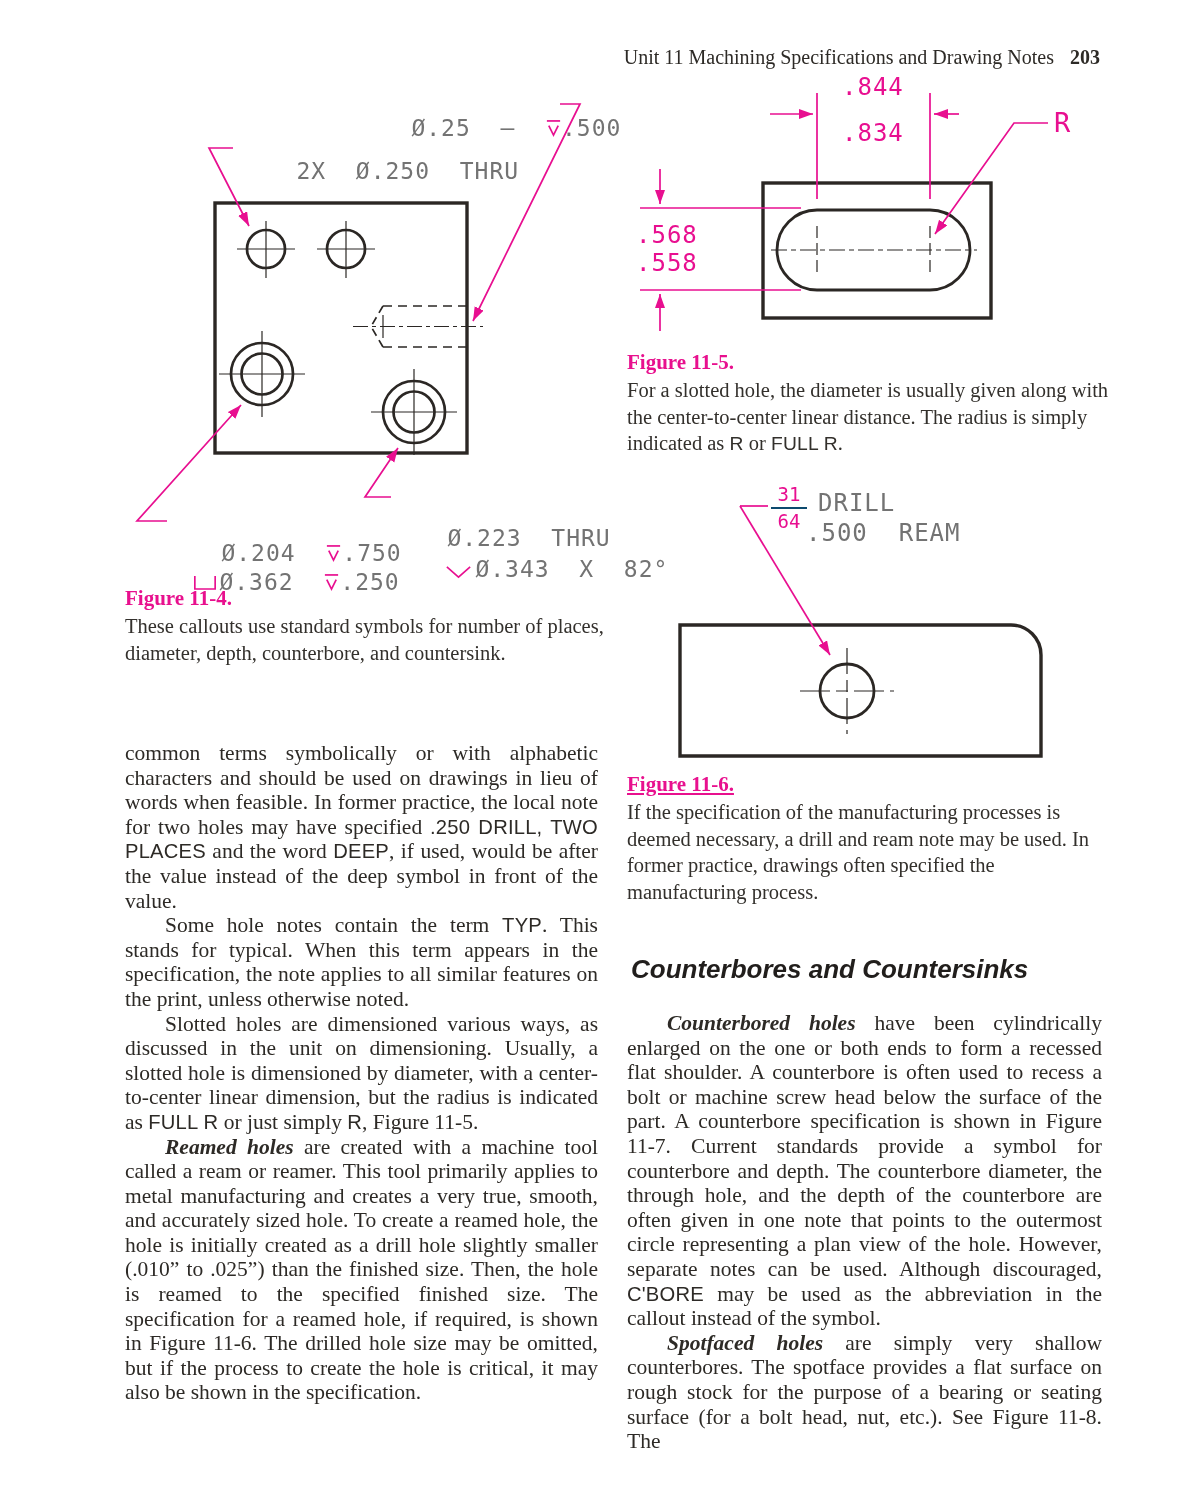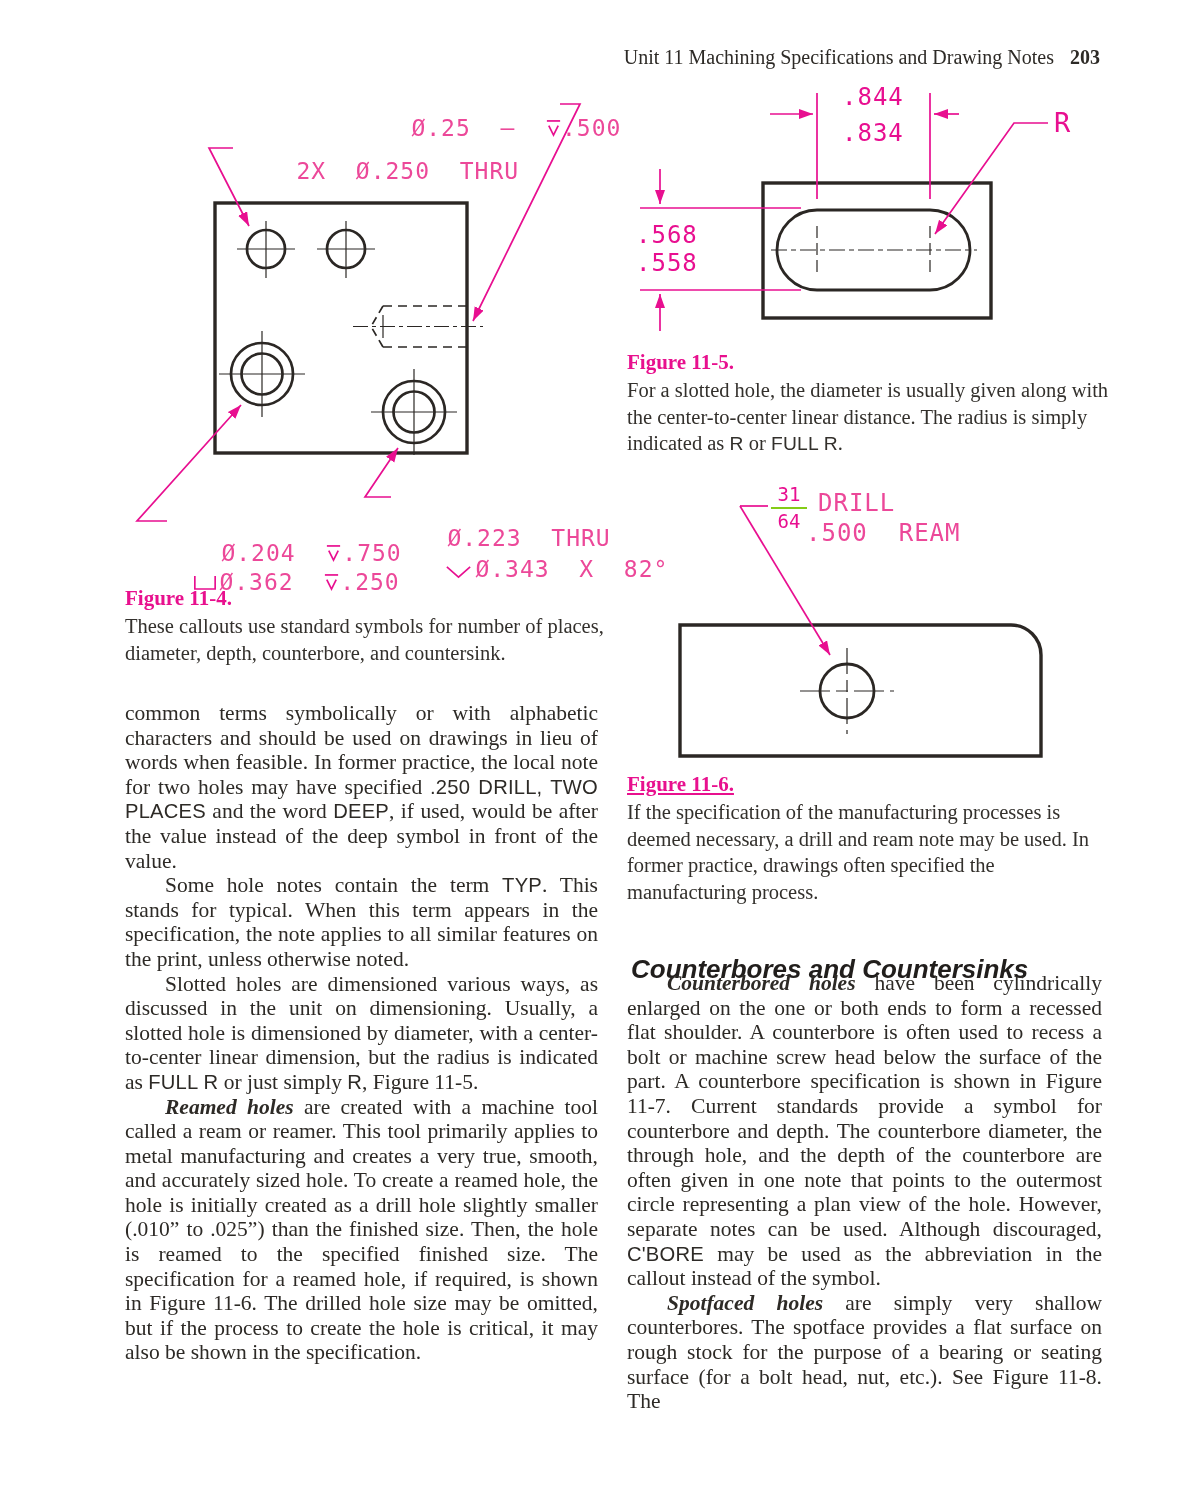--- a/index.html
+++ b/index.html
@@ -9,36 +9,36 @@
   
   .header{position:absolute;top:46px;right:79px;font-size:20px;color:#2d2a26;white-space:nowrap;}
   .header .pagenum{font-weight:bold;margin-left:16px;}
 
   
   svg.fig{position:absolute;}
   .blk{stroke:#2b2724;fill:none;}
   .mag{stroke:#e80f90;fill:none;}
 
   
-  .cad{position:absolute;font-family:"DejaVu Sans Mono",monospace;color:#ec4899;
+  .cad{position:absolute;font-family:"DejaVu Sans Mono",monospace;color:#737373;
        white-space:pre;letter-spacing:1px;font-size:23px;line-height:1.05;}
   .dim{position:absolute;font-family:"DejaVu Sans Mono",monospace;color:#e80f90;
        letter-spacing:1px;font-size:24px;line-height:1;white-space:pre;}
   .sym{stroke:#e80f90;fill:none;stroke-width:1.8;vertical-align:-2px;}
   .frac{position:absolute;font-family:"DejaVu Sans Mono",monospace;color:#e80f90;
         font-size:19px;text-align:center;line-height:1;width:36px;}
-  .frac .num{display:block;padding:0 2px 3px;border-bottom:2px solid #84cc16;}
+  .frac .num{display:block;padding:0 2px 3px;border-bottom:2px solid #0c4a6e;}
   .frac .den{display:block;padding-top:3px;}
 
   
   .figlabel{position:absolute;font-weight:bold;color:#e8108e;font-size:21px;}
   .figcap{position:absolute;font-size:20.5px;line-height:26.5px;color:#33302c;}
 
   
-  .bodycol{position:absolute;font-size:21.5px;line-height:24.6px;text-align:justify;color:#2d2a26;}
+  .bodycol{position:absolute;font-size:21.5px;line-height:24.6px;text-align:justify;color:#2d2a26;margin-top:40px;}
   .para{margin:0;}
   .para.indent{text-indent:40px;}
   .tech{font-family:"Liberation Sans",sans-serif;font-size:0.94em;letter-spacing:0.2px;}
   .bi{font-weight:bold;font-style:italic;}
   .sechead{position:absolute;font-family:"Liberation Sans",sans-serif;font-weight:bold;
            font-style:italic;font-size:26px;color:#211e1c;}
 </style>
 </head>
 <body>
 
@@ -146,21 +146,21 @@
       <line class="mag" x1="770" y1="114" x2="813" y2="114" stroke-width="1.7" marker-end="url(#m5)"></line>
       <line class="mag" x1="959" y1="114" x2="934" y2="114" stroke-width="1.7" marker-end="url(#m5)"></line>
       <line class="mag" x1="640" y1="208" x2="801" y2="208" stroke-width="1.7"></line>
       <line class="mag" x1="640" y1="290" x2="801" y2="290" stroke-width="1.7"></line>
       <line class="mag" x1="660" y1="169" x2="660" y2="204" stroke-width="1.7" marker-end="url(#m5)"></line>
       <line class="mag" x1="660" y1="331" x2="660" y2="294" stroke-width="1.7" marker-end="url(#m5)"></line>
       <path class="mag" d="M1048,123 L1014,123 L935,234" stroke-width="1.7" marker-end="url(#m5)"></path>
     </g>
   </svg>
 
-  <div class="dim" style="left:842px;top:85px;">.844</div>
+  <div class="dim" style="left:842px;top:75px;">.844</div>
   <div class="dim" style="left:842px;top:121px;">.834</div>
   <div class="dim" style="left:636px;top:223px;">.568</div>
   <div class="dim" style="left:636px;top:251px;">.558</div>
   <div class="dim" style="left:1054px;top:109px;font-size:27px;">R</div>
 
   <div class="figlabel" style="left:627px;top:350px;">Figure 11-5.</div>
   <div class="figcap" style="left:627px;top:377px;width:484px;"><span>For a slotted hole, the diameter is usually given along with the center-to-center linear distance. The radius is simply indicated as </span><span class="tech">R</span><span> or </span><span class="tech">FULL R</span><span>.</span></div>
 
   <svg class="fig" style="left:625px;top:480px;width:485px;height:290px" viewBox="625 480 485 290">
     <defs>

